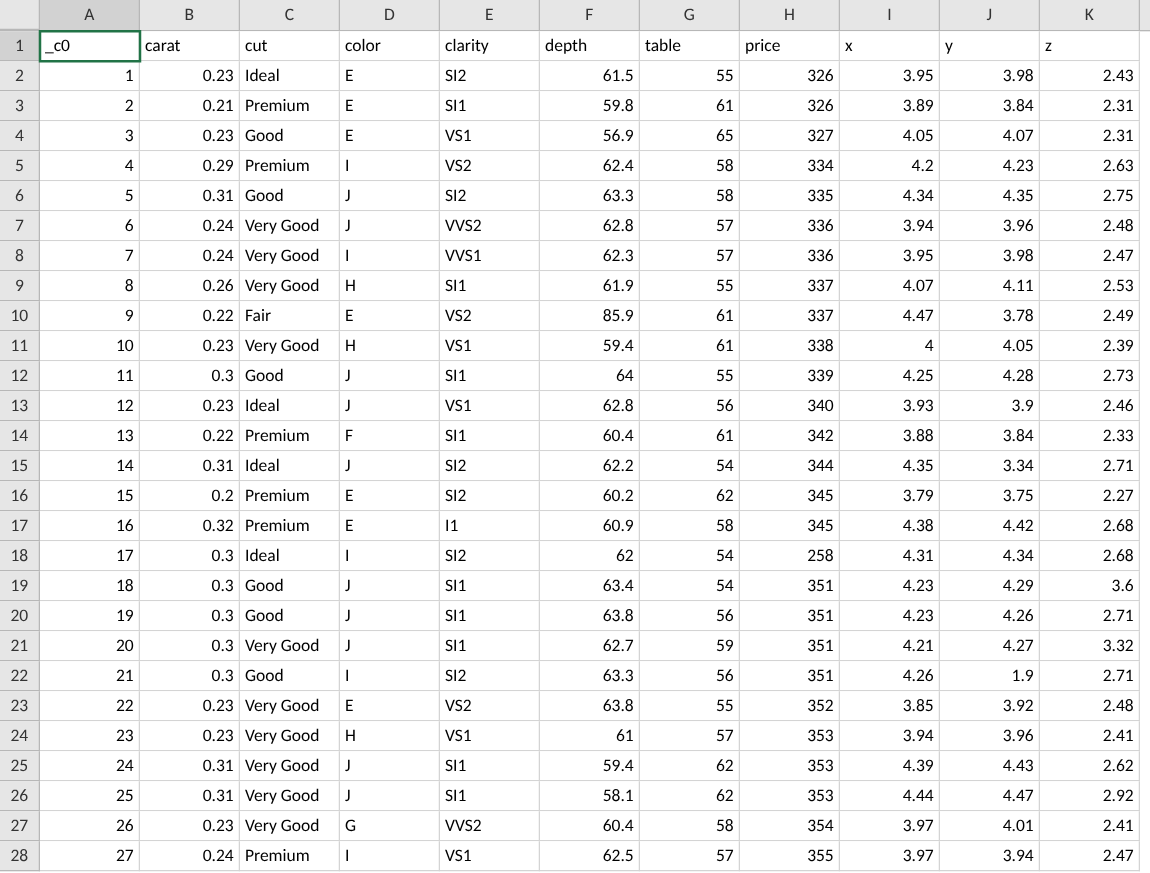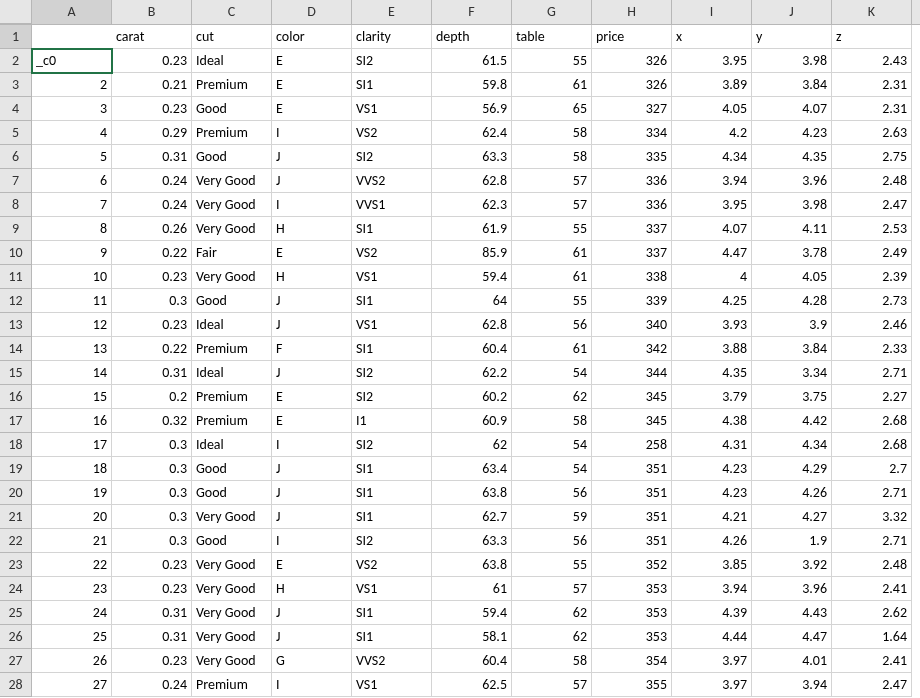--- a/index.html
+++ b/index.html
@@ -83,21 +83,20 @@
       text-align: left;
     }
     .cell.number {
       text-align: right;
     }
     .cell.selected {
       outline: 2px solid #217346;
       outline-offset: -1px;
       z-index: 2;
       position: relative;
-      margin-top: 24px;
     }
     .col-A { width: 80px; }
     .col-B { width: 80px; }
     .col-C { width: 80px; }
     .col-D { width: 80px; }
     .col-E { width: 80px; }
     .col-F { width: 80px; }
     .col-G { width: 80px; }
     .col-H { width: 80px; }
     .col-I { width: 80px; }
@@ -380,21 +379,21 @@
         <div class="cell col-A number">18</div>
         <div class="cell col-B number">0.3</div>
         <div class="cell col-C text">Good</div>
         <div class="cell col-D text">J</div>
         <div class="cell col-E text">SI1</div>
         <div class="cell col-F number">63.4</div>
         <div class="cell col-G number">54</div>
         <div class="cell col-H number">351</div>
         <div class="cell col-I number">4.23</div>
         <div class="cell col-J number">4.29</div>
-        <div class="cell col-K number">2.7</div>
+        <div class="cell col-K number">3.6</div>
       </div>
       <div class="row">
         <div class="row-header">20</div>
         <div class="cell col-A number">19</div>
         <div class="cell col-B number">0.3</div>
         <div class="cell col-C text">Good</div>
         <div class="cell col-D text">J</div>
         <div class="cell col-E text">SI1</div>
         <div class="cell col-F number">63.8</div>
         <div class="cell col-G number">56</div>
@@ -478,21 +477,21 @@
         <div class="cell col-A number">25</div>
         <div class="cell col-B number">0.31</div>
         <div class="cell col-C text">Very Good</div>
         <div class="cell col-D text">J</div>
         <div class="cell col-E text">SI1</div>
         <div class="cell col-F number">58.1</div>
         <div class="cell col-G number">62</div>
         <div class="cell col-H number">353</div>
         <div class="cell col-I number">4.44</div>
         <div class="cell col-J number">4.47</div>
-        <div class="cell col-K number">1.64</div>
+        <div class="cell col-K number">2.92</div>
       </div>
       <div class="row">
         <div class="row-header">27</div>
         <div class="cell col-A number">26</div>
         <div class="cell col-B number">0.23</div>
         <div class="cell col-C text">Very Good</div>
         <div class="cell col-D text">G</div>
         <div class="cell col-E text">VVS2</div>
         <div class="cell col-F number">60.4</div>
         <div class="cell col-G number">58</div>

